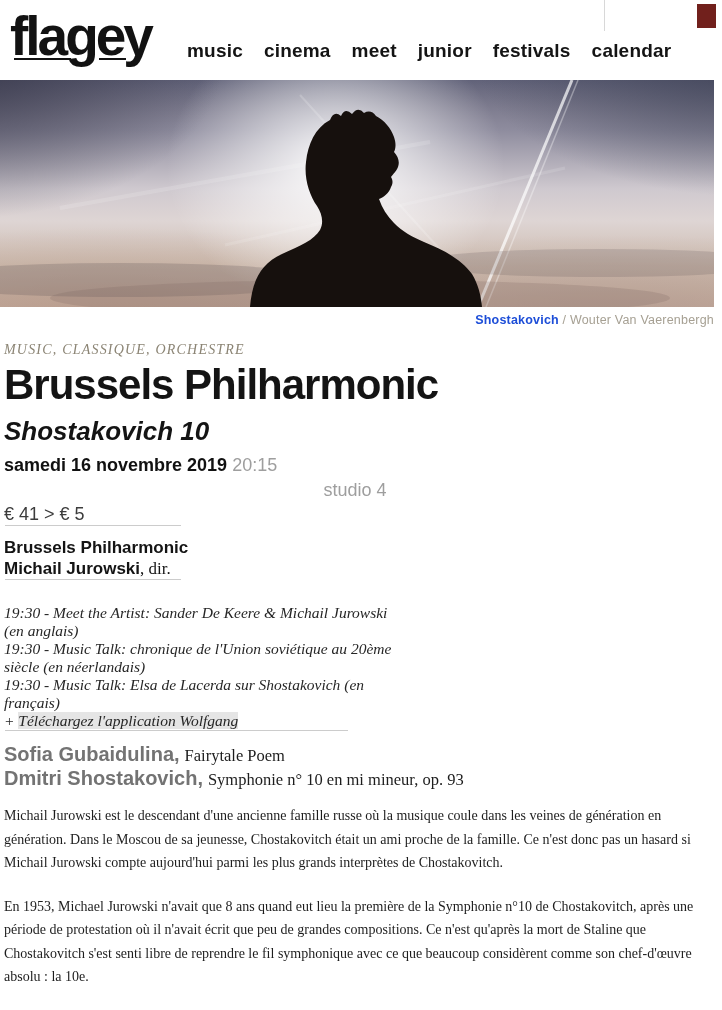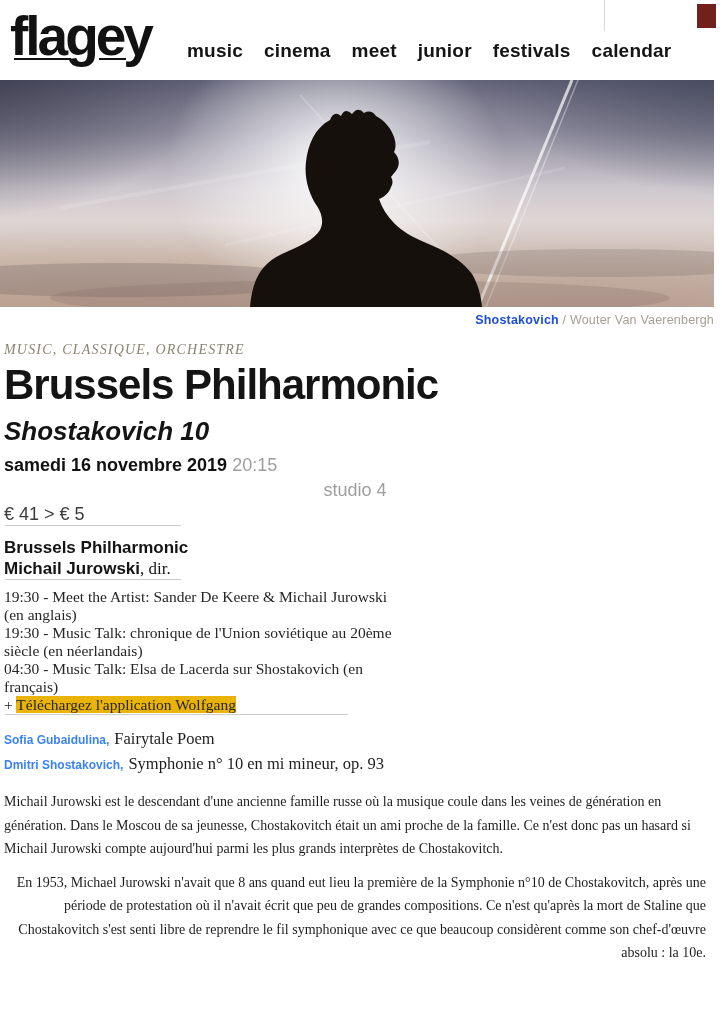--- a/index.html
+++ b/index.html
@@ -45,31 +45,31 @@
   .when .time{font-weight:400;color:#9e9e9e;}
   .venue{font-size:18px;line-height:22px;color:#9e9e9e;margin-top:3px;text-align:center;}
   .price{font-size:18px;line-height:22px;color:#3c3c3c;margin-top:2px;}
   hr.divider{border:none;border-top:1px solid #ccc;margin:0 0 0 1px;}
   .d1{margin-top:10px;width:176px;}
   .d2{margin-top:7px;width:176px;}
   .d3{margin-top:4px;width:343px;}
   .performers{margin-top:11px;font-size:17px;line-height:21px;}
   .performers .bold{font-weight:700;}
   .performers .role{font-family:"Liberation Serif",serif;font-weight:400;margin-top:8px;}
-  .schedule{margin-top:8px;width:402px;font-family:"Liberation Serif",serif;
-            font-size:15.5px;line-height:18px;color:#262626;}
+  .schedule{margin-top:24px;width:402px;font-family:"Liberation Serif",serif;
+            font-size:15.5px;line-height:18px;color:#262626;font-style:italic;}
   .app-line{font-family:"Liberation Serif",serif;font-size:15.5px;line-height:18px;color:#262626;}
-  .app-line a{color:#262626;text-decoration:none;background:#eab308;cursor:pointer;}
+  .app-line a{color:#262626;text-decoration:none;background:#e5e5e5;cursor:pointer;}
   .program{margin-top:12px;}
   .work{font-size:16.5px;line-height:23px;font-family:"Liberation Serif",serif;color:#1d1d1d;}
-  .work .composer{font-family:"Liberation Sans",sans-serif;font-weight:700;font-size:12px;
-                  color:#3b82f6;margin-right:5px;}
+  .work .composer{font-family:"Liberation Sans",sans-serif;font-weight:700;font-size:20px;
+                  color:#737373;margin-right:5px;}
   .body-copy p{font-family:"Liberation Serif",serif;font-size:14px;line-height:23.5px;
                color:#1d1d1d;width:702px;margin:13px 0 0;}
-  .body-copy p + p{margin-top:10px;text-align:right;}
+  .body-copy p + p{margin-top:20px;}
 </style>
 </head>
 <body>
 
 <div class="page">
 
   <a class="logo">flagey</a>
   <div class="logo-bar b1"></div>
   <div class="logo-bar b2"></div>
 
@@ -143,21 +143,21 @@
       <div>
         <span class="bold">Michail Jurowski</span><span class="role">, dir.</span>
       </div>
     </div>
 
     <hr class="divider d2">
 
     <div class="schedule">
       <div>19:30 - Meet the Artist: Sander De Keere &amp; Michail Jurowski (en anglais)</div>
       <div>19:30 - Music Talk: chronique de l'Union soviétique au 20ème siècle (en néerlandais)</div>
-      <div>04:30 - Music Talk: Elsa de Lacerda sur Shostakovich (en français)</div>
+      <div>19:30 - Music Talk: Elsa de Lacerda sur Shostakovich (en français)</div>
       <div class="app-line"><span>+ </span><a>Téléchargez l'application Wolfgang</a></div>
     </div>
 
     <hr class="divider d3">
 
     <div class="program">
       <div class="work">
         <span class="composer">Sofia Gubaidulina,</span><span>Fairytale Poem</span>
       </div>
       <div class="work">

